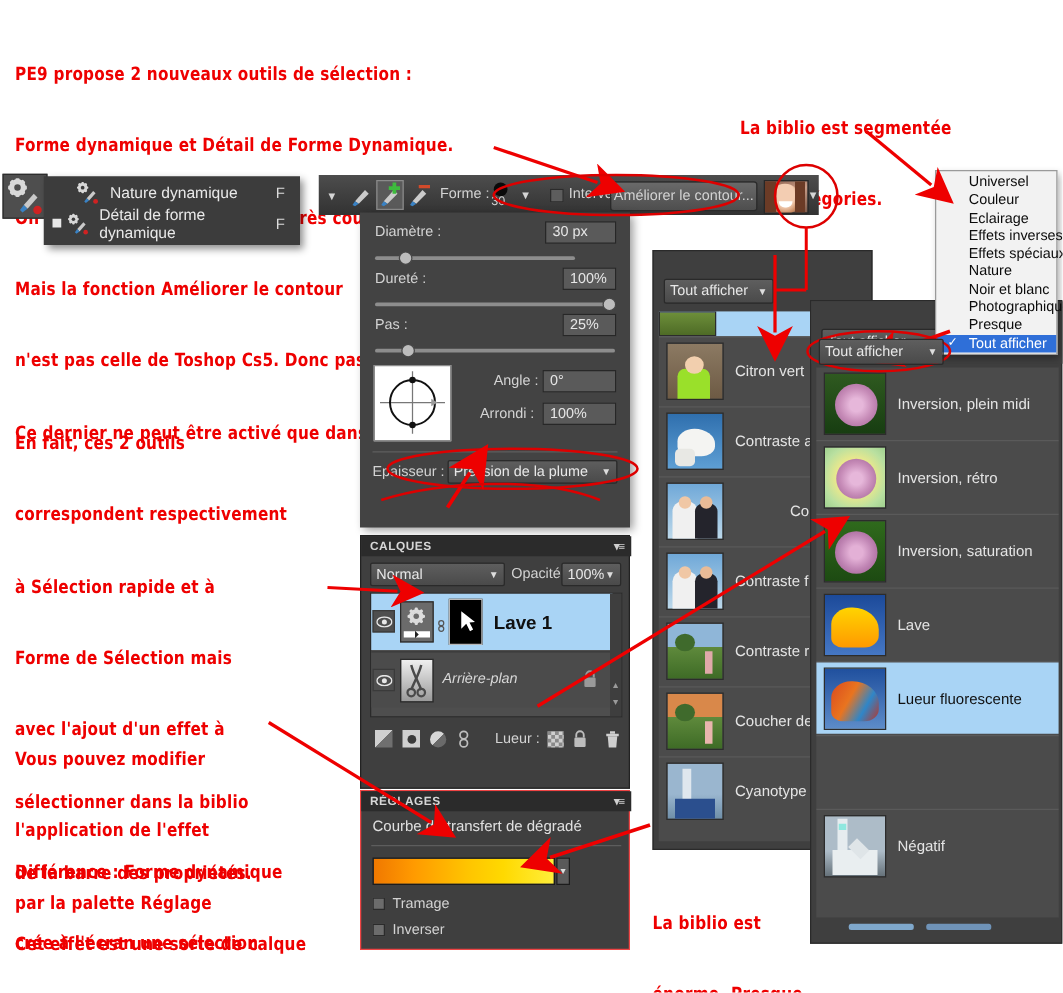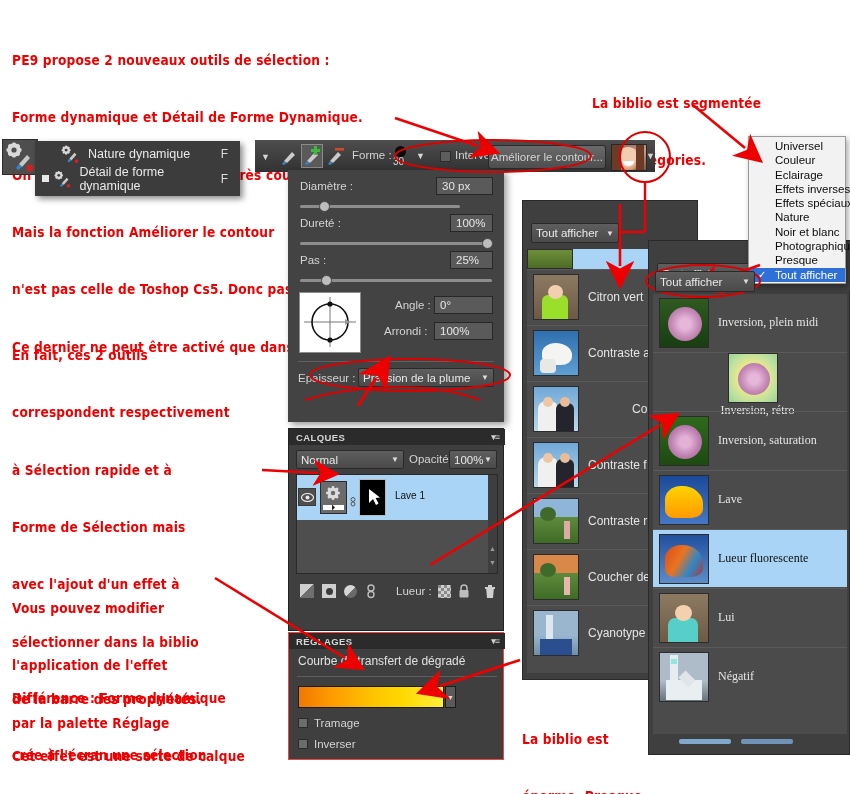--- a/index.html
+++ b/index.html
@@ -359,31 +359,31 @@
   </div>
 
   <div class="pane" style="left:648px;top:240px;width:202px;height:515px;background:#3f3f3f;border:1px solid #2a2a2a;">
 
     <div style="position:absolute;left:0;top:0;width:202px;height:50px;background:#3f3f3f;"></div>
     <div class="combo" style="position:absolute;left:8px;top:22px;width:96px;height:21px;">
       <span>Tout afficher</span>
       <span class="arr">▼</span>
     </div>
 
-    <div style="position:absolute;left:4px;top:53px;width:194px;height:440px;background:#4b4b4b;overflow:hidden;font-family:Liberation Serif, serif;">
+    <div style="position:absolute;left:4px;top:53px;width:194px;height:440px;background:#4b4b4b;overflow:hidden;">
 
       <div class="fxrow" style="position:absolute;left:0;top:0;width:194px;height:57px;padding-left:6px;">
         <div class="thumb" style="width:50px;height:50px;background:linear-gradient(#2f5a20,#173d11);position:relative;overflow:hidden;">
           <div style="position:absolute;left:8px;top:8px;width:34px;height:34px;border-radius:50%;background:radial-gradient(circle at 50% 50%, #e6b7da 0 22%, #c78cb8 55%, #9c5e92 100%);"></div>
         </div>
         <div class="nm">Inversion, plein midi</div>
       </div>
       <div class="fxsep" style="top:58px;"></div>
 
-      <div class="fxrow" style="position:absolute;left:0;top:59px;width:194px;height:57px;padding-left:6px;flex-direction:column;">
+      <div class="fxrow" style="position:absolute;left:0;top:59px;width:194px;height:57px;padding-left:6px;">
         <div class="thumb" style="width:50px;height:50px;background:radial-gradient(circle at 50% 50%, #f0e98a 0 40%, #b9e0a0 75%, #9fd08f);position:relative;overflow:hidden;">
           <div style="position:absolute;left:9px;top:9px;width:32px;height:32px;border-radius:50%;background:radial-gradient(circle at 50% 50%, #e6b7da 0 22%, #c78cb8 55%, #9c5e92 100%);"></div>
         </div>
         <div class="nm">Inversion, rétro</div>
       </div>
       <div class="fxsep" style="top:117px;"></div>
 
       <div class="fxrow" style="position:absolute;left:0;top:118px;width:194px;height:57px;padding-left:6px;">
         <div class="thumb" style="width:50px;height:50px;background:linear-gradient(#2f6a1c,#1d4a12);position:relative;overflow:hidden;">
           <div style="position:absolute;left:8px;top:8px;width:34px;height:34px;border-radius:50%;background:radial-gradient(circle at 50% 50%, #e3b0d6 0 22%, #c085b4 55%, #97568b 100%);"></div>
@@ -401,27 +401,20 @@
       <div class="fxsep" style="top:235px;"></div>
 
       <div class="fxrow sel" style="position:absolute;left:0;top:236px;width:194px;height:57px;padding-left:6px;">
         <div class="thumb" style="width:50px;height:50px;background:linear-gradient(#20509e,#5d8cc9);position:relative;overflow:hidden;">
           <div style="position:absolute;left:5px;top:10px;width:38px;height:32px;background:linear-gradient(120deg,#d94a1e,#e9741f 40%,#2f86c8 70%,#b8352a);border-radius:42% 55% 30% 24%;"></div>
         </div>
         <div class="nm">Lueur fluorescente</div>
       </div>
       <div class="fxsep" style="top:294px;"></div>
 
-      <div class="fxrow" style="position:absolute;left:0;top:295px;width:194px;height:57px;padding-left:6px;">
-        <div class="thumb" style="width:50px;height:50px;background:linear-gradient(#8c7a63,#6d5a44);position:relative;overflow:hidden;">
-          <div style="position:absolute;left:8px;top:24px;width:30px;height:26px;background:#55cfc8;border-radius:7px 7px 0 0;"></div>
-          <div style="position:absolute;left:15px;top:11px;width:17px;height:16px;border-radius:50%;background:#f3d0ae;"></div>
-        </div>
-        <div class="nm">Lui</div>
-      </div>
       <div class="fxsep" style="top:353px;"></div>
 
       <div class="fxrow" style="position:absolute;left:0;top:354px;width:194px;height:57px;padding-left:6px;">
         <div class="thumb" style="width:50px;height:50px;background:linear-gradient(#adbcc8 0 58%,#66727a);position:relative;overflow:hidden;">
           <div style="position:absolute;left:10px;top:2px;width:8px;height:27px;background:#e6ecef;"></div>
           <div style="position:absolute;left:11px;top:6px;width:6px;height:5px;background:#8fe8df;"></div>
           <div style="position:absolute;left:6px;top:27px;width:36px;height:20px;background:#e9eef0;"></div>
           <div style="position:absolute;left:20px;top:21px;width:14px;height:10px;background:#dfe5e8;transform:rotate(45deg);"></div>
         </div>
         <div class="nm">Négatif</div>
@@ -493,23 +486,46 @@
           <svg width="6" height="10" viewBox="0 0 6 10">
             <rect x="1" y="0.5" width="4" height="4" rx="2" fill="none" stroke="#555" stroke-width="1"></rect>
             <rect x="1" y="5" width="4" height="4" rx="2" fill="none" stroke="#555" stroke-width="1"></rect>
           </svg>
         </div>
         <div style="position:absolute;left:62px;top:4px;width:27px;height:37px;background:#000;border:1px solid #b8b8b8;box-sizing:border-box;">
           <svg width="25" height="35" viewBox="0 0 25 35">
             <path d="M9 9 L9 23 L13 19 L16 25 L18.5 23.6 L15.6 18 L20 17.6 Z" fill="#fff"></path>
           </svg>
         </div>
-        <div style="position:absolute;left:98px;top:15px;color:#101010;font-size:10px;font-weight:normal;">Lave 1</div>
-      </div>
-
+        <div style="position:absolute;left:98px;top:15px;color:#101010;font-size:15px;font-weight:bold;">Lave 1</div>
+      </div>
+
+      <div style="position:absolute;left:0;top:46px;width:193px;height:45px;background:#4b4b4b;border-top:1px solid #3a3a3a;box-sizing:border-box;">
+        <div style="position:absolute;left:1px;top:13px;width:18px;height:18px;background:#4e4e4e;border:1px solid #3a3a3a;box-sizing:border-box;display:flex;align-items:center;justify-content:center;">
+          <svg width="13" height="9" viewBox="0 0 13 9">
+            <ellipse cx="6.5" cy="4.5" rx="6" ry="4" fill="none" stroke="#e7e7e7" stroke-width="1.2"></ellipse>
+            <circle cx="6.5" cy="4.5" r="2" fill="#e7e7e7"></circle>
+          </svg>
+        </div>
+        <div style="position:absolute;left:23px;top:5px;width:27px;height:35px;background:linear-gradient(#efefef,#9a9a9a);border:1px solid #2b2b2b;box-sizing:border-box;overflow:hidden;">
+          <svg width="25" height="33" viewBox="0 0 25 33">
+            <path d="M8 4 C10 12 14 18 16 24" stroke="#4a4a4a" stroke-width="2" fill="none"></path>
+            <path d="M16 4 C14 12 10 18 8 24" stroke="#4a4a4a" stroke-width="2" fill="none"></path>
+            <circle cx="8" cy="26" r="3" fill="none" stroke="#4a4a4a" stroke-width="1.8"></circle>
+            <circle cx="16" cy="26" r="3" fill="none" stroke="#4a4a4a" stroke-width="1.8"></circle>
+          </svg>
+        </div>
+        <div style="position:absolute;left:57px;top:15px;color:#d8d8d8;font-size:11.5px;font-style:italic;">Arrière-plan</div>
+        <div style="position:absolute;left:169px;top:14px;">
+          <svg width="12" height="15" viewBox="0 0 12 15">
+            <path d="M3 6 V4 a3 3 0 0 1 6 0 V6" fill="none" stroke="#9a9a9a" stroke-width="1.6"></path>
+            <rect x="1.5" y="6" width="9" height="7.5" rx="1" fill="#9a9a9a"></rect>
+          </svg>
+        </div>
+      </div>
 
       <div style="position:absolute;right:0;top:0;width:9px;height:98px;background:#3e3e3e;">
         <div style="position:absolute;left:1px;top:70px;color:#9a9a9a;font-size:7px;">▲</div>
         <div style="position:absolute;left:1px;top:84px;color:#9a9a9a;font-size:7px;">▼</div>
       </div>
     </div>
 
     <div style="position:absolute;left:7px;top:152px;width:202px;height:22px;">
       <div style="position:absolute;left:4px;top:3px;width:14px;height:14px;background:linear-gradient(135deg,#cfcfcf 50%,#6f6f6f 50%);"></div>
       <div style="position:absolute;left:26px;top:3px;width:14px;height:14px;background:#cfcfcf;display:flex;align-items:center;justify-content:center;">

